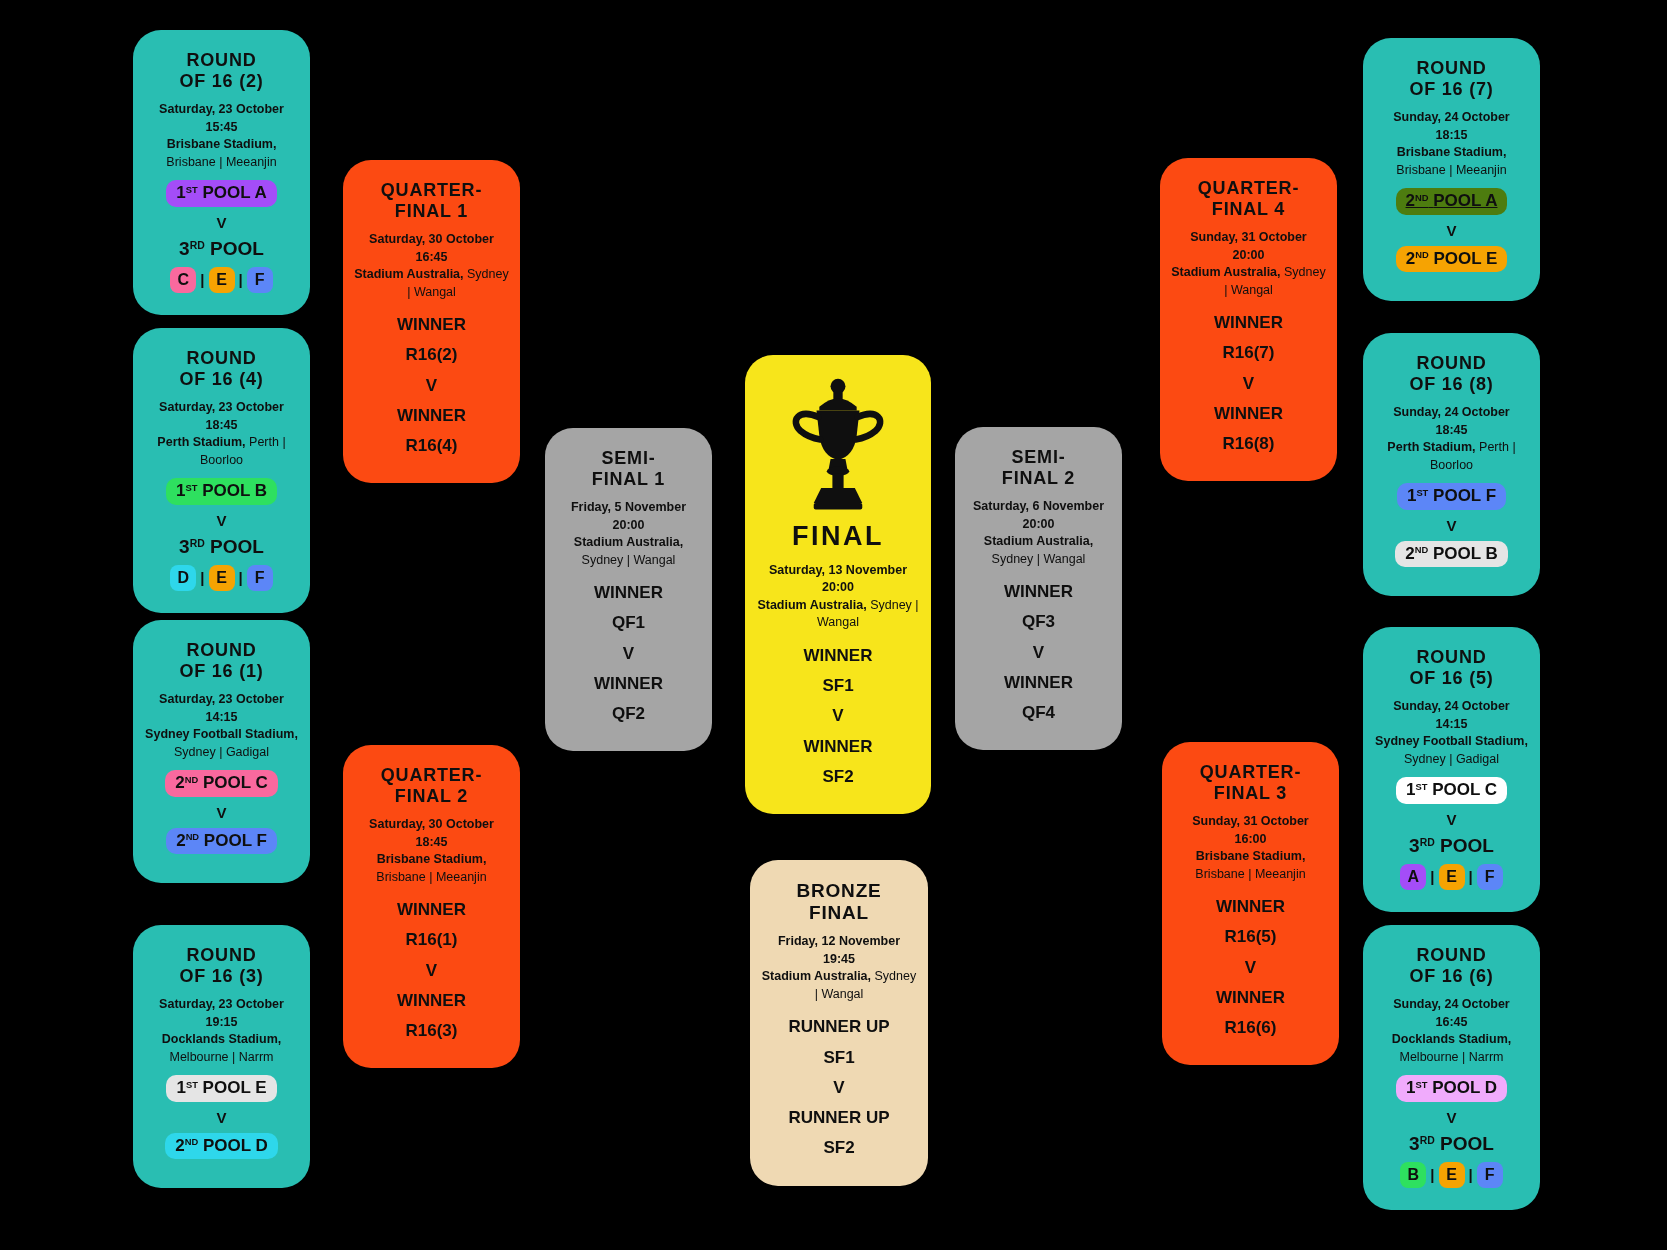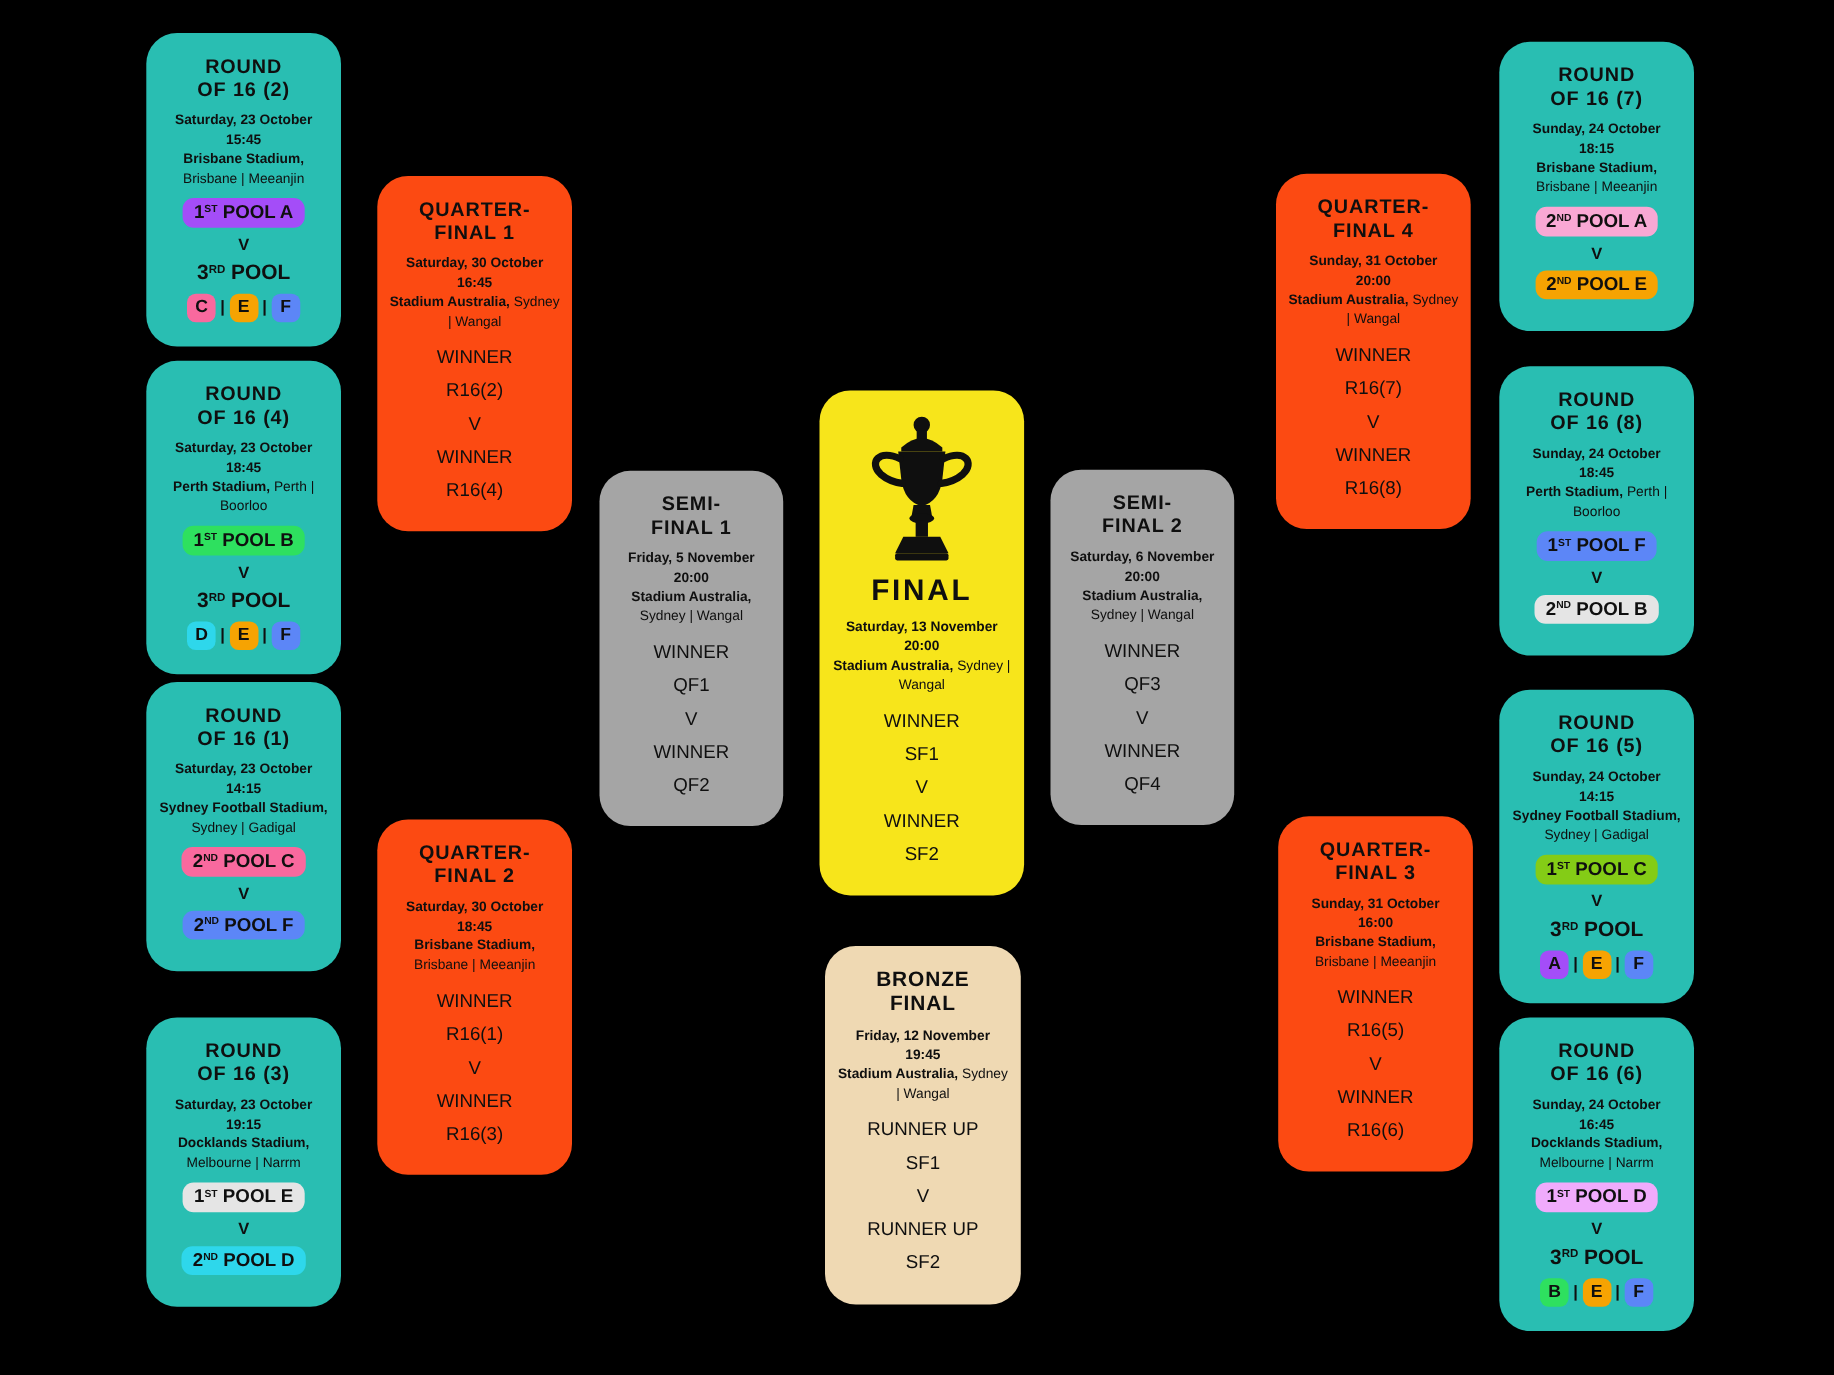--- a/index.html
+++ b/index.html
@@ -28,21 +28,21 @@
   }
   .ordinal{font-size:.55em;position:relative;top:-.55em;font-weight:700;letter-spacing:0;}
   .vs{font-weight:700;font-size:15px;margin:3px 0;}
   .pool-label{font-weight:700;font-size:19px;margin-top:7px;}
   .chips{display:flex;justify-content:center;align-items:center;gap:4px;margin-top:7px;}
   .chip{
     width:26px;height:26px;border-radius:8px;display:inline-flex;
     align-items:center;justify-content:center;font-weight:700;font-size:16px;
   }
   .chip-sep{font-weight:700;font-size:15px;}
-  .mline{font-weight:400;font-size:17px;line-height:1.78;}
+  .mline{font-weight:700;font-size:17px;line-height:1.78;}
   .trophy{display:block;margin:0 auto 4px;}
 </style>
 </head>
 <body>
 
 <section class="card" style="left: 133px; top: 30px; width: 177px; background: rgb(41, 190, 178);">
     <h2 class="card-title">ROUND
 OF 16 (2)</h2>
     <div class="card-info">
       <div class="b">Saturday, 23 October</div>
@@ -261,21 +261,21 @@
 
 <section class="card" style="left: 1363px; top: 38px; width: 177px; background: rgb(41, 190, 178);">
     <h2 class="card-title">ROUND
 OF 16 (7)</h2>
     <div class="card-info">
       <div class="b">Sunday, 24 October</div>
       <div class="b">18:15</div>
       <div class="venue"><span class="b">Brisbane Stadium,</span> <span class="venue-place">Brisbane | Meeanjin</span></div>
     </div>
     <div class="card-body">
-      <div class="badge-row"><span class="badge" style="background: #f9a8d4;"><span>2</span><span class="ordinal">ND</span> <span>POOL A</span></span></div>
+      <div class="badge-row"><span class="badge" style="background: #4d7c0f; text-decoration: underline;"><span>2</span><span class="ordinal">ND</span> <span>POOL A</span></span></div>
       <div class="vs">V</div>
       <div class="badge-row"><span class="badge" style="background: rgb(246, 163, 2);"><span>2</span><span class="ordinal">ND</span> <span>POOL E</span></span></div>
     </div>
   </section>
 <section class="card" style="left: 1363px; top: 333px; width: 177px; background: rgb(41, 190, 178);">
     <h2 class="card-title">ROUND
 OF 16 (8)</h2>
     <div class="card-info">
       <div class="b">Sunday, 24 October</div>
       <div class="b">18:45</div>
@@ -289,21 +289,21 @@
   </section>
 <section class="card" style="left: 1363px; top: 627px; width: 177px; background: rgb(41, 190, 178);">
     <h2 class="card-title">ROUND
 OF 16 (5)</h2>
     <div class="card-info">
       <div class="b">Sunday, 24 October</div>
       <div class="b">14:15</div>
       <div class="venue"><span class="b">Sydney Football Stadium,</span> <span class="venue-place">Sydney | Gadigal</span></div>
     </div>
     <div class="card-body">
-      <div class="badge-row"><span class="badge" style="background: #84cc16;"><span>1</span><span class="ordinal">ST</span> <span>POOL C</span></span></div>
+      <div class="badge-row"><span class="badge" style="background: #ffffff;"><span>1</span><span class="ordinal">ST</span> <span>POOL C</span></span></div>
       <div class="vs">V</div>
       <div class="pool-label"><span>3</span><span class="ordinal">RD</span> <span>POOL</span></div>
       <div class="chips">
         <span class="chip" style="background: rgb(164, 77, 248);">A</span>
         <span class="chip-sep">|</span>
         <span class="chip" style="background: rgb(246, 163, 2);">E</span>
         <span class="chip-sep">|</span>
         <span class="chip" style="background: rgb(92, 134, 247);">F</span>
       </div>
     </div>

